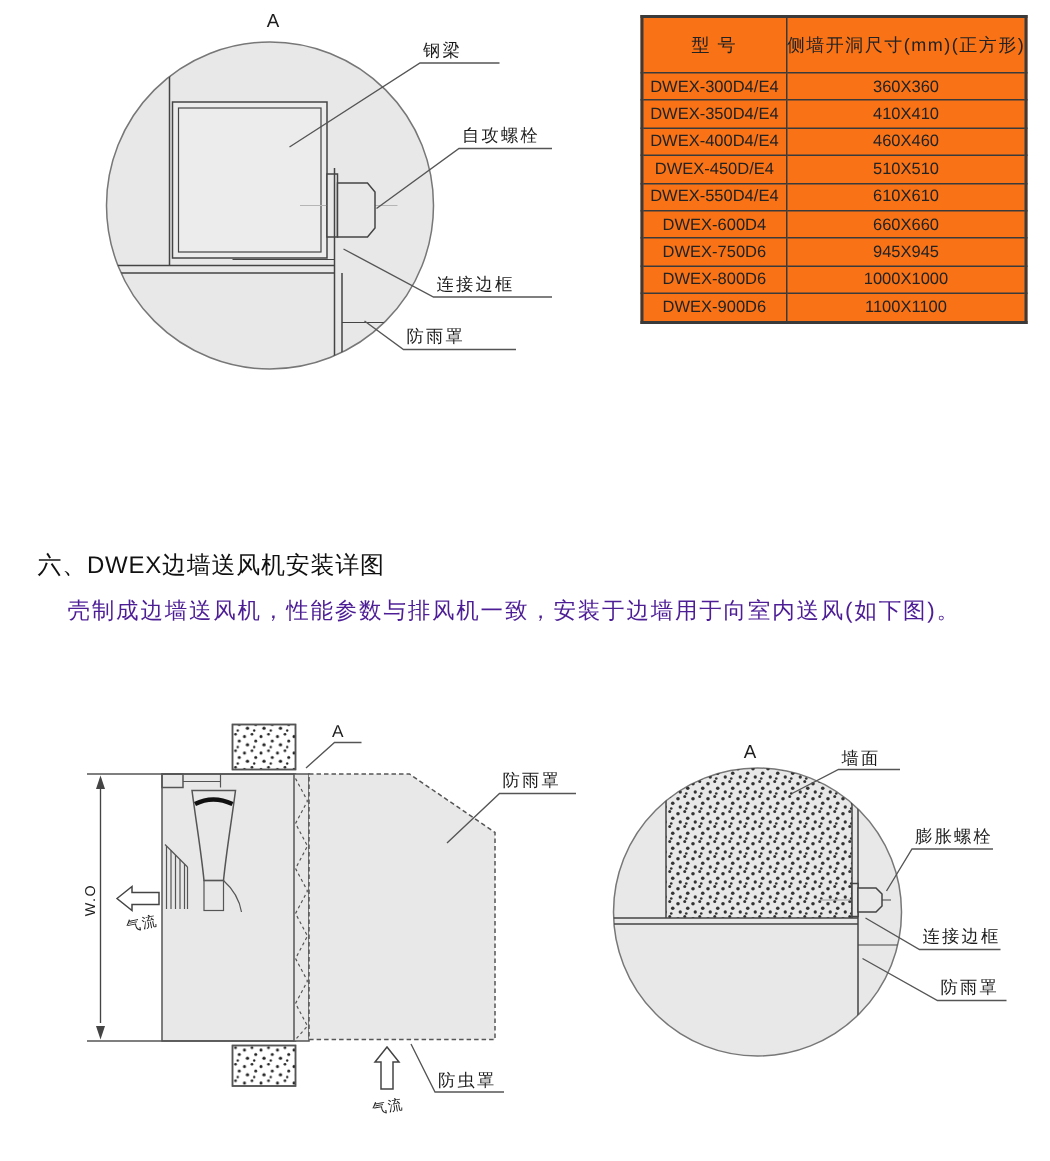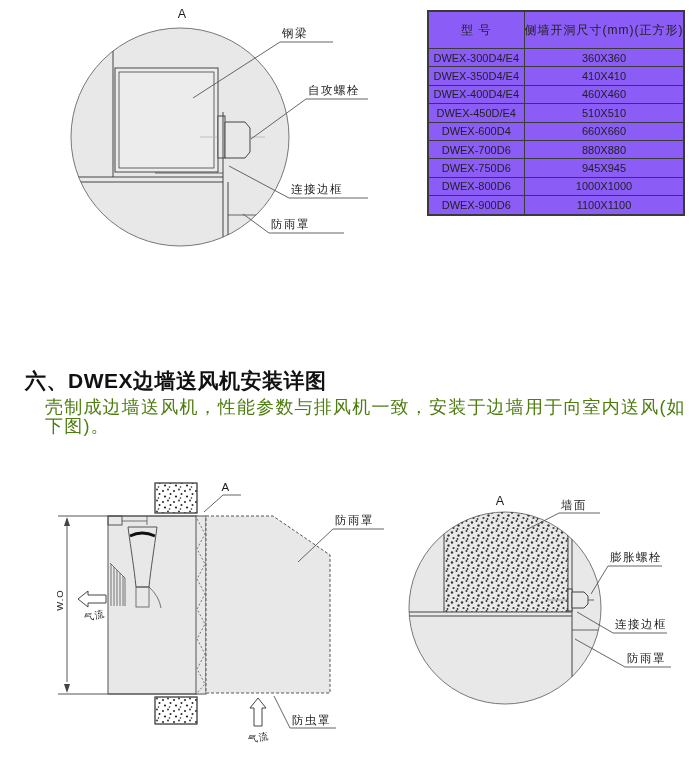--- a/index.html
+++ b/index.html
@@ -6,37 +6,37 @@
   #page{
     position:relative;width:700px;height:774px;background:#ffffff;
     font-family:"Liberation Sans","DejaVu Sans",sans-serif;color:#1a1a1a;
     overflow:hidden;
   }
   .abs{position:absolute;}
   
   .spec-table{
     position:absolute;left:427px;top:10px;
     border-collapse:collapse;table-layout:fixed;
-    font-size:11px;color:#222;background:#8b5cf6;
+    font-size:11px;color:#222;background:#f97316;
     border:2px solid #3a3a3a;
   }
   .spec-table th,.spec-table td{
     border:1px solid #3a3a3a;text-align:center;vertical-align:middle;
     padding:0;overflow:hidden;white-space:nowrap;
   }
   .spec-table th{height:36px;font-size:12px;font-weight:normal;letter-spacing:1px;}
   .spec-table td{height:17.4px;}
   
   .sec-heading{
     position:absolute;left:25px;top:367px;
-    font-size:21px;font-weight:bold;color:#111;letter-spacing:0.5px;white-space:nowrap;
+    font-size:16px;font-weight:normal;color:#111;letter-spacing:0.5px;white-space:nowrap;
   }
   .sec-body{
     position:absolute;left:45px;top:398px;width:645px;
-    font-size:18px;color:#4d7c0f;letter-spacing:1.2px;line-height:19px;
+    font-size:15px;color:#4c1d95;letter-spacing:1.2px;line-height:19px;
   }
   svg text{fill:#1c1c1c;}
   .lbl{font-size:11.5px;letter-spacing:1.5px;}
   .marker{font-size:12.5px;}
   .small{font-size:9.5px;letter-spacing:1px;}
 </style>
 </head>
 <body>
 
 <div id="page">
@@ -97,26 +97,26 @@
         </tr>
         <tr>
           <td>DWEX-400D4/E4</td>
           <td>460X460</td>
         </tr>
         <tr>
           <td>DWEX-450D/E4</td>
           <td>510X510</td>
         </tr>
         <tr>
+          <td>DWEX-550D4/E4</td>
+          <td>610X610</td>
+        </tr>
+        <tr>
           <td>DWEX-600D4</td>
           <td>660X660</td>
-        </tr>
-        <tr>
-          <td>DWEX-700D6</td>
-          <td>880X880</td>
         </tr>
         <tr>
           <td>DWEX-750D6</td>
           <td>945X945</td>
         </tr>
         <tr>
           <td>DWEX-800D6</td>
           <td>1000X1000</td>
         </tr>
         <tr>

